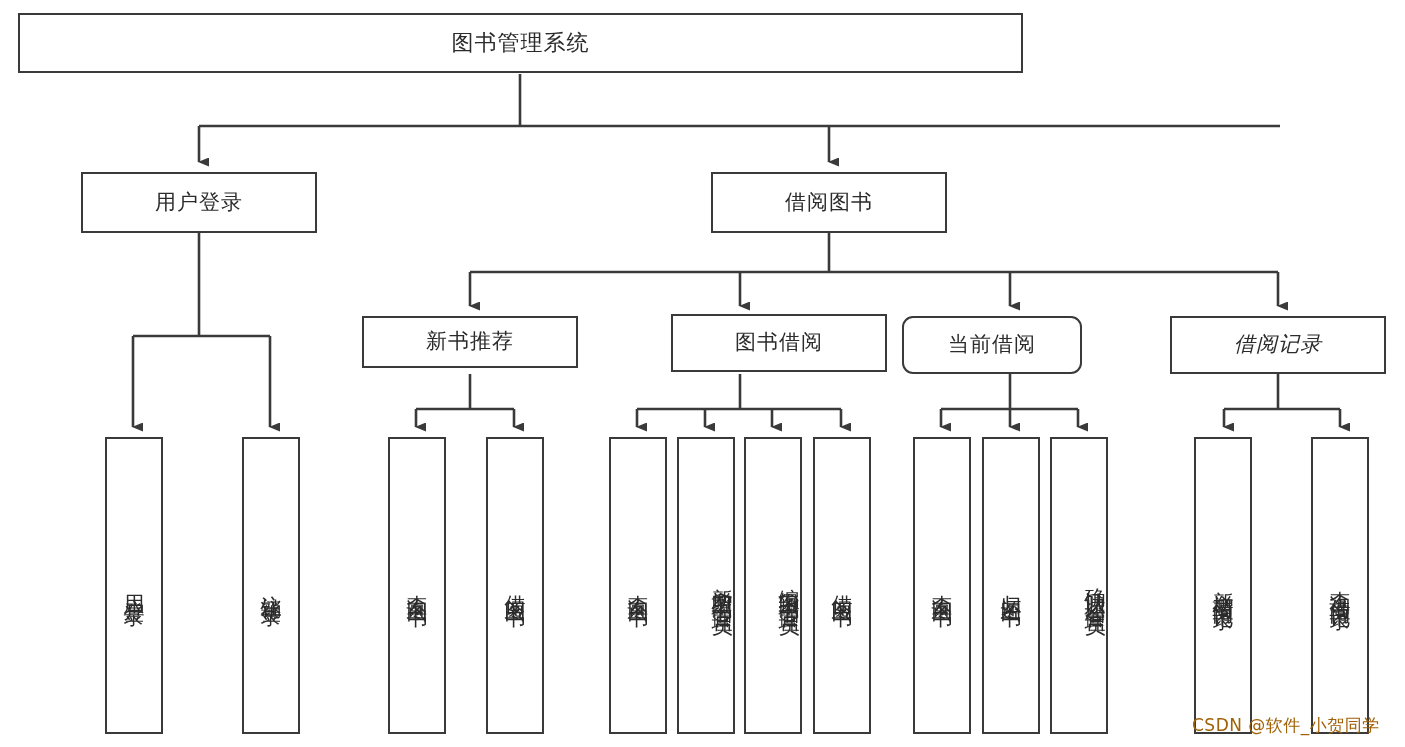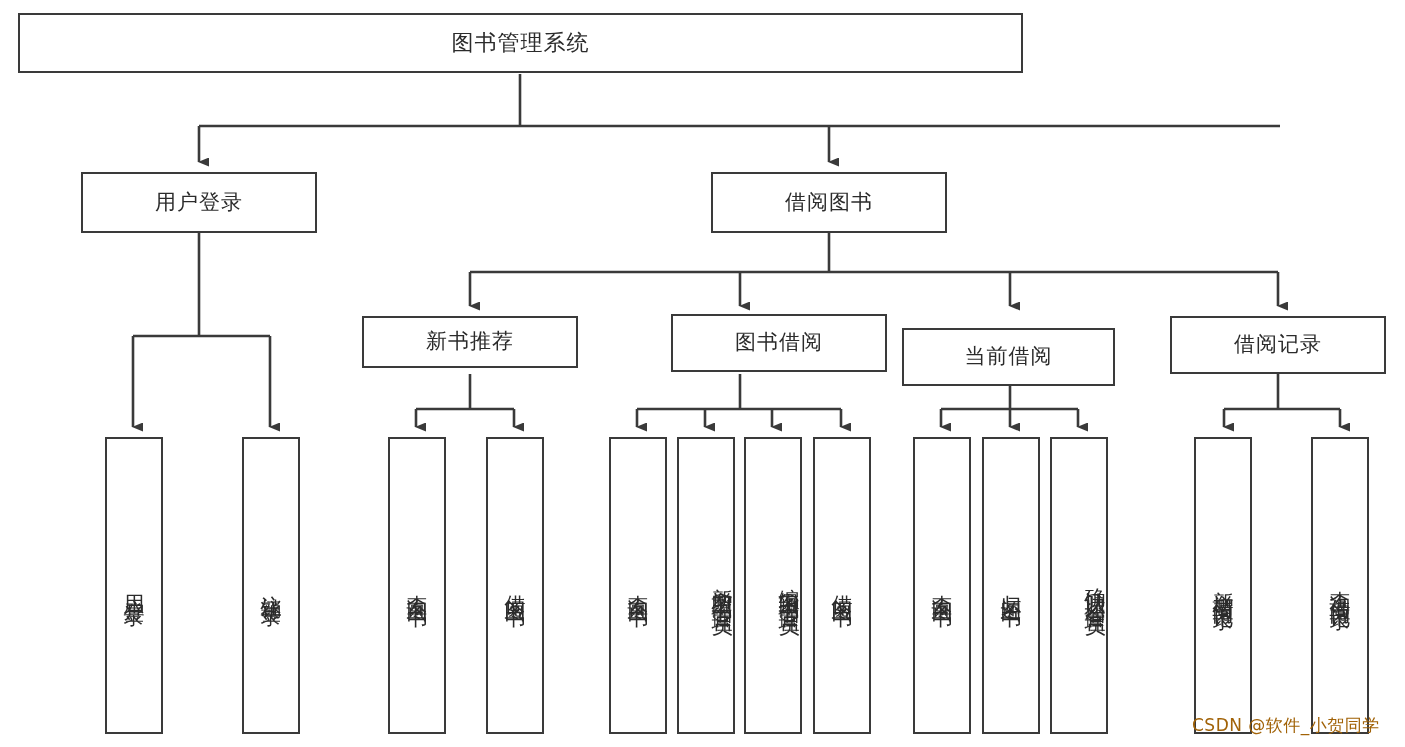--- a/index.html
+++ b/index.html
@@ -136,24 +136,24 @@
   <div class="node-box node-h" style="left:711px; top:172px; width:236px; height:61px;">
     <span>借阅图书</span>
   </div>
 
   <div class="node-box node-h" style="left:362px; top:316px; width:216px; height:52px;">
     <span>新书推荐</span>
   </div>
   <div class="node-box node-h" style="left:632px; top:314px; width:216px; height:58px;margin-left:39px;">
     <span>图书借阅</span>
   </div>
-  <div class="node-box node-h" style="left:902px; top:328px; width:213px; height:58px;">
+  <div class="node-box node-h" style="left:902px; top:316px; width:180px; height:58px;border-radius:11px;">
     <span>当前借阅</span>
   </div>
-  <div class="node-box node-h" style="left:1170px; top:316px; width:216px; height:58px;">
+  <div class="node-box node-h" style="left:1170px; top:316px; width:216px; height:58px;font-style:italic;">
     <span>借阅记录</span>
   </div>
 
   <div class="node-box node-v v-center" style="left:105px; top:437px; width:58px; height:297px;">
     <span>用户登录</span>
   </div>
   <div class="node-box node-v v-center" style="left:242px; top:437px; width:58px; height:297px;">
     <span>注销登录</span>
   </div>
 

